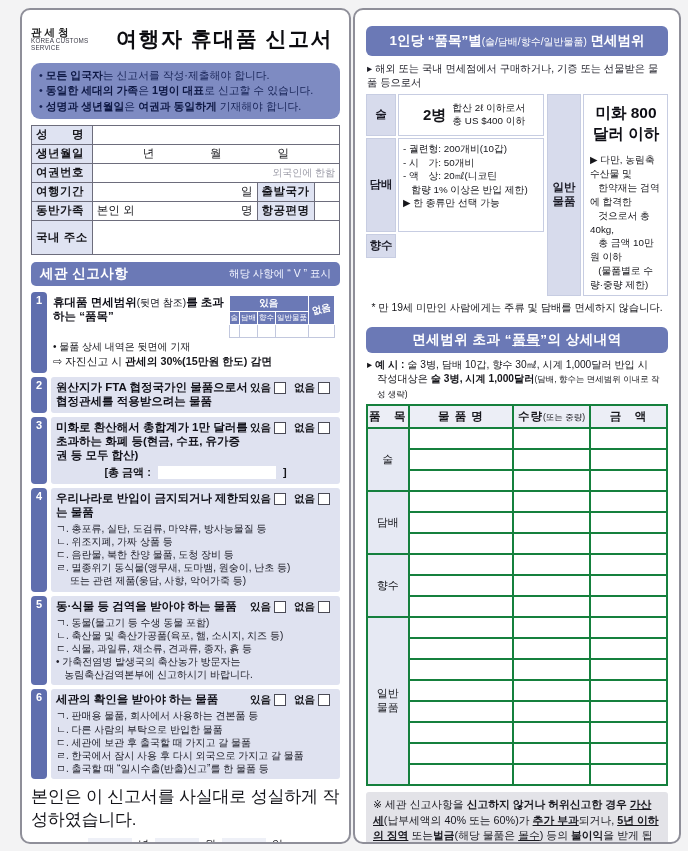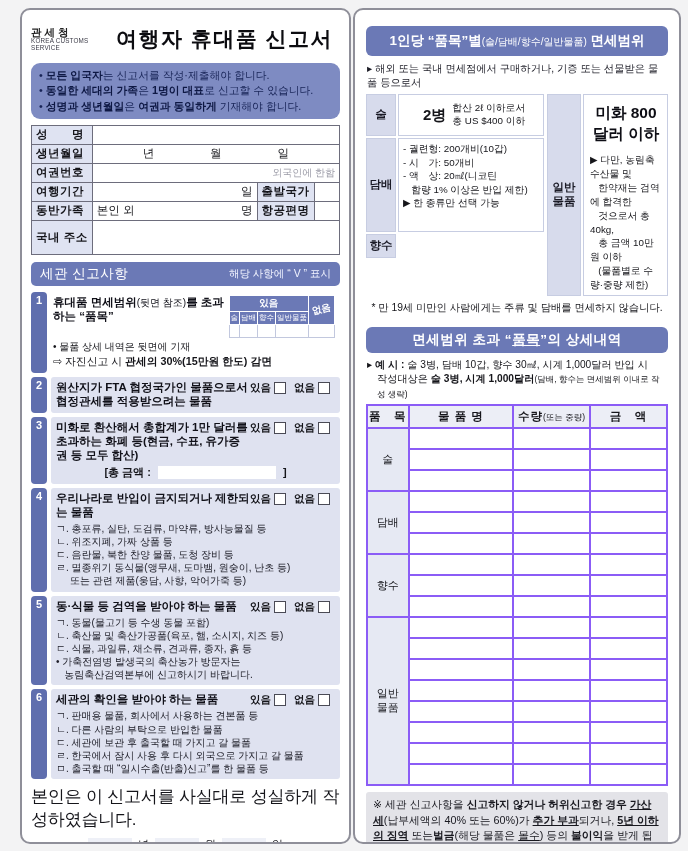--- a/index.html
+++ b/index.html
@@ -25,21 +25,21 @@
   .info th, .info td { border:1px solid #6d6d7c; height:19px; padding:0 4px; }
   .info th { background:#dfe3f2; font-weight:bold; text-align:left; width:60px; white-space:nowrap; letter-spacing:.5px;}
   .info th.mid { width:56px; }
   .info td { background:#fff; }
   .info tr.tall th, .info tr.tall td { height:34px; }
   .ymd { display:flex; justify-content:space-around; padding:0 18px; }
   .note-gray { display:block; text-align:right; color:#9a9aa6; font-size:10px; }
   .unit-r { float:right; }
   .fam-l { float:left; }
   .declare-bar { margin-top:7px; height:24px; background:#6b79b6; border-radius:5px; display:flex; align-items:center; padding:0 9px; }
-  .declare-bar .t1 { flex:1; color:#fff; font-weight:normal; font-size:13.5px; letter-spacing:.5px; }
+  .declare-bar .t1 { flex:1; color:#fff; font-weight:bold; font-size:13.5px; letter-spacing:.5px; }
   .declare-bar .t2 { color:#f2f4ff; font-size:10.5px; }
   .secs { margin-top:6px; display:flex; flex-direction:column; gap:4px; }
   .sec { display:flex; gap:4px; }
   .badge { width:16px; border-radius:4px; background:#5f6eae; color:#fff; font-size:11px; font-weight:bold; text-align:center; padding-top:2px; flex:none; }
   .sec-body { flex:1; background:#dfe2f0; border-radius:3px; padding:3px 5px 4px 5px; }
   .sec-body.plain { background:#fff; padding-left:2px; }
   .sec-head { display:flex; align-items:flex-start; }
   .sec-title { flex:1; font-size:11.5px; font-weight:bold; line-height:1.25; color:#101018; }
   .sec-title .s { font-weight:normal; font-size:10px; }
   .cbgrp { display:flex; align-items:center; gap:3px; flex:none; padding-top:1px; }
@@ -84,21 +84,21 @@
   .arow3 .alabel { width:30px; }
   .arow3 .acell { flex:1; display:flex; align-items:center; justify-content:center; font-size:13px; }
   .allow-right .alabel { width:34px; }
   .allow-right .acell { flex:1; padding:8px 5px 3px 6px; }
   .gen-head { font-size:15.5px; font-weight:bold; text-align:center; margin-bottom:8px; color:#0d0d14; }
   .gen-lines { font-size:9.8px; line-height:1.42; }
   .age-note { margin-top:5px; font-size:10.3px; text-align:center; }
   .r-example { margin:5px 0 3px 1px; font-size:10.2px; line-height:1.4; }
   .r-example .in2 { padding-left:10px; }
   table.dt { width:100%; border-collapse:collapse; margin-top:3px; font-size:11px; }
-  .dt th, .dt td { border:2px solid #8b5cf6; }
+  .dt th, .dt td { border:2px solid #15803d; }
   .dt thead th { background:#eceef6; height:23px; font-size:11.5px; font-weight:bold; letter-spacing:1px; }
   .dt thead .s { font-weight:normal; letter-spacing:0; }
   .dt tbody th { background:#e6e9f3; font-weight:normal; font-size:11px; width:42px; white-space:pre-line; line-height:1.25; }
   .dt tbody td { background:#fff; height:21px; }
   .dt td.c2 { width:106px; } .dt td.c3 { width:78px; } .dt td.c4 { width:78px; }
   .warnbox { margin-top:6px; background:#e3e3e8; border-radius:3px; padding:5px 7px; font-size:10.8px; line-height:1.45; color:#18181f; }
 </style>
 </head>
 <body>
 

